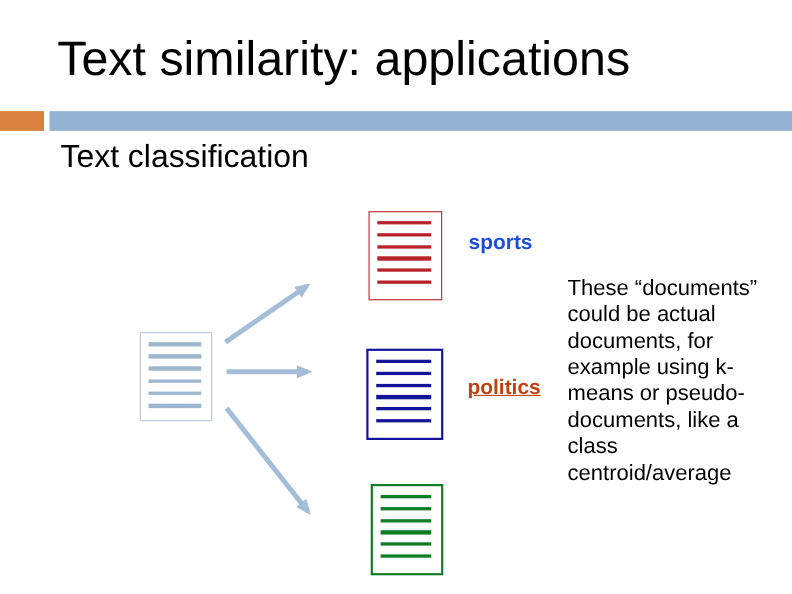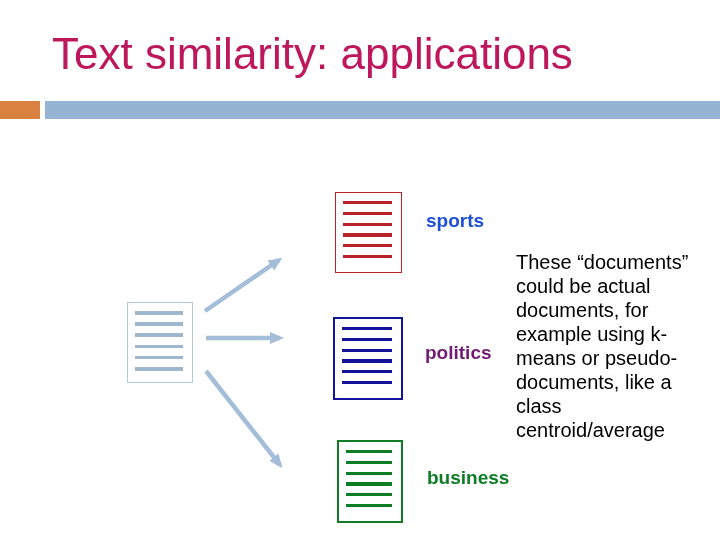--- a/index.html
+++ b/index.html
@@ -39,25 +39,26 @@
   .note{
     position:absolute;left:516px;top:250px;width:210px;
     font-size:20px;line-height:24px;color:#000000;white-space:pre-line;
   }
 </style>
 </head>
 <body>
 
 <div class="slide">
 
-  <div class="title" style="color: #be185d; text-align: center;">Text similarity: applications</div>
+  <div class="title" style="color: #000000; text-align: center;">Text similarity: applications</div>
 
   <div class="bar bar-orange" style="background: rgb(217, 130, 63);"></div>
   <div class="bar bar-blue" style="background: rgb(149, 179, 210);"></div>
 
+  <div class="section-heading">Text classification</div>
 
   <div class="doc doc-source" style="--c: #9db7cf; border-color: rgb(183, 199, 214);">
     <span class="lines">
         <i></i>
         <i></i>
         <i></i>
         <i></i>
         <i></i>
         <i></i>
       </span>
@@ -99,22 +100,21 @@
         <i></i>
         <i></i>
         <i></i>
         <i></i>
         <i></i>
         <i></i>
       </span>
   </div>
 
   <div class="cat-label label-sports" style="color: #1d4ed8;">sports</div>
-  <div class="cat-label label-politics" style="color: #701a75;">politics</div>
-  <div class="cat-label label-business" style="color: rgb(14, 125, 38);">business</div>
+  <div class="cat-label label-politics" style="color: #c2410c; text-decoration: underline;">politics</div>
 
   <div class="note" style="color: rgb(0, 0, 0);">These “documents”
 could be actual
 documents, for
 example using k-
 means or pseudo-
 documents, like a
 class
 centroid/average</div>
 

